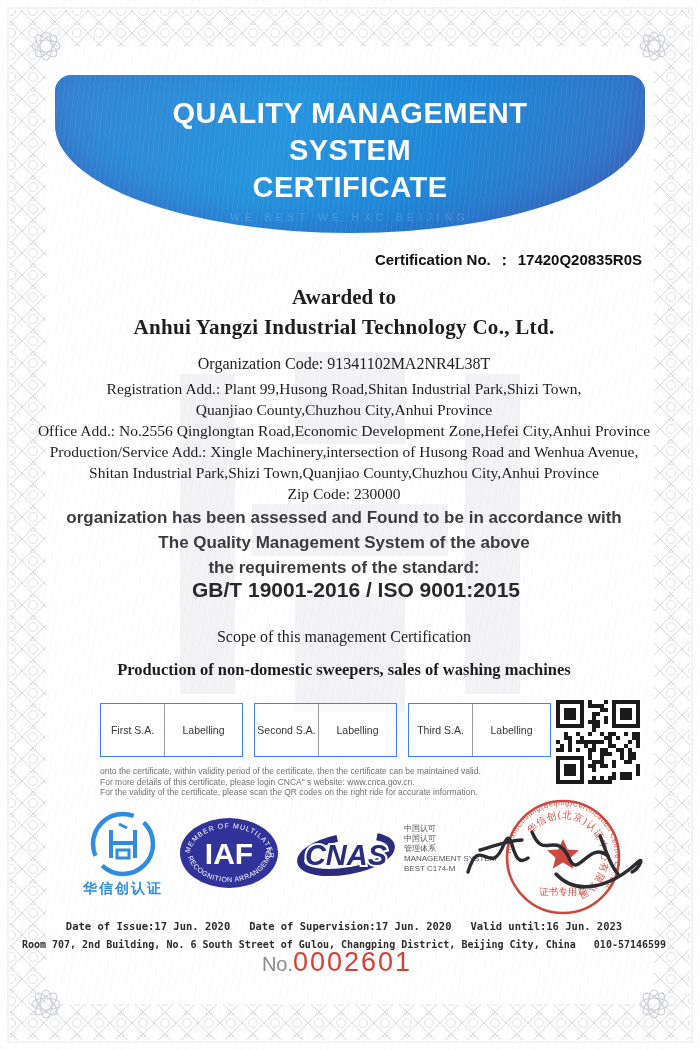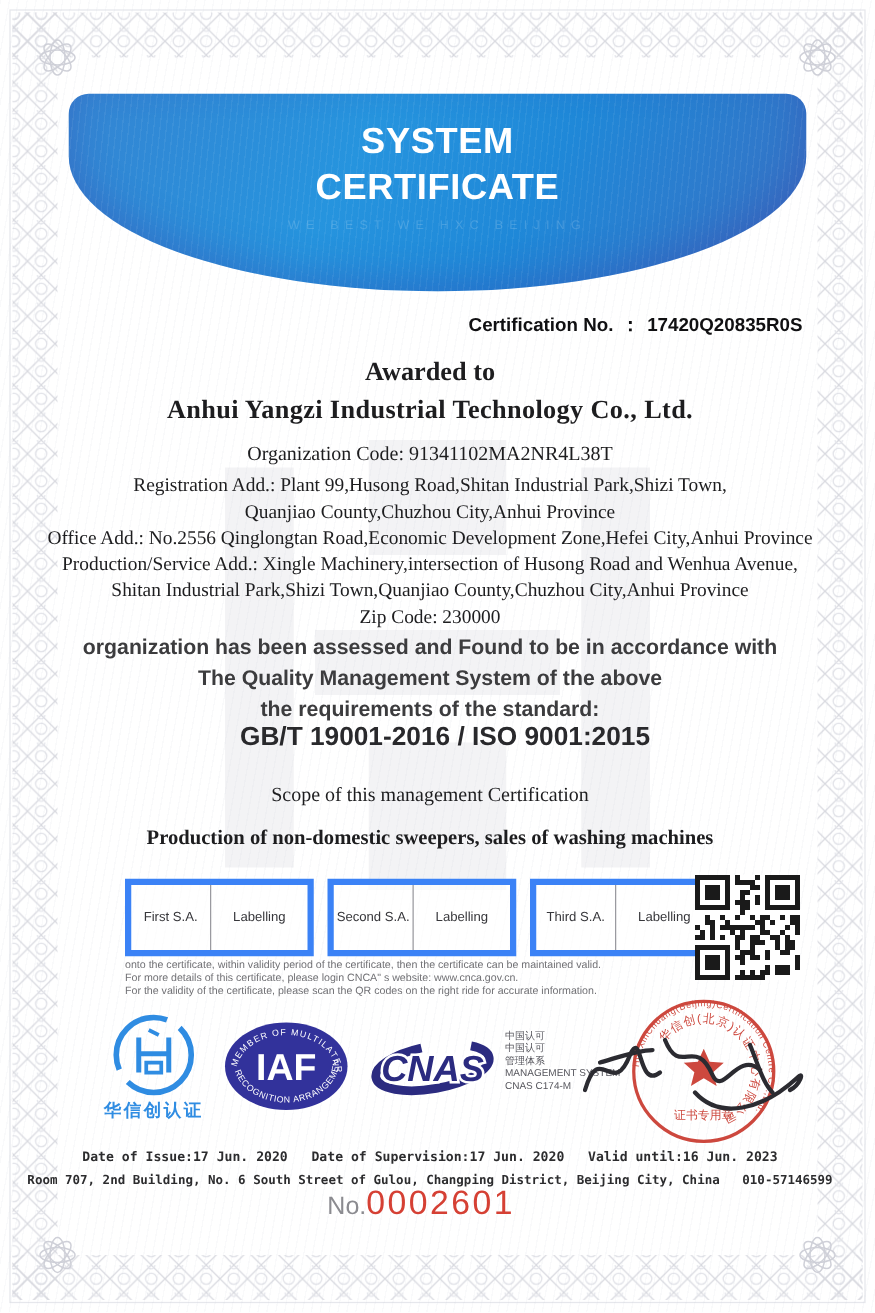--- a/index.html
+++ b/index.html
@@ -27,21 +27,21 @@
   .awarded{top:285px;font-weight:bold;font-size:21px;}
   .company{top:315px;font-weight:bold;font-size:21px;letter-spacing:0.3px;}
   .orgcode{top:355px;font-size:16px;}
   .addr{top:378px;font-size:15.5px;line-height:21px;}
   .statement{top:505px;font-family:"Liberation Sans", sans-serif;font-weight:bold;font-size:17px;
         line-height:25px;color:#3c3c3e;}
   .standard{top:578px;font-family:"Liberation Sans", sans-serif;font-weight:bold;font-size:21px;color:#29292c;padding-left:24px;}
   .scope-title{top:628px;font-size:16px;}
   .scope-text{top:660px;font-weight:bold;font-size:16.5px;}
   .audit{position:absolute;left:100px;top:703px;z-index:2;display:flex;gap:11px;}
-  .audit .grp{display:flex;border:5px solid #3b82f6;height:52px;background:rgba(255,255,255,0.6);}
+  .audit .grp{display:flex;border:1px solid #3b82f6;height:52px;background:rgba(255,255,255,0.6);}
   .audit .c1{width:63px;border-right:1px solid #9a9aa0;}
   .audit .c2{width:77px;}
   .audit .cell{display:flex;align-items:center;justify-content:center;
         font-family:"Liberation Sans", sans-serif;font-size:10.5px;color:#37373b;}
   .qr{position:absolute;left:556px;top:700px;z-index:2;}
   .fineprint{position:absolute;left:100px;top:766px;width:440px;z-index:2;text-align:left;
         font-family:"Liberation Sans", sans-serif;font-size:8.5px;line-height:10.5px;color:#707074;}
   .logo-hxc{position:absolute;left:86px;top:810px;z-index:2;}
   .hxc-caption{position:absolute;left:80px;top:880px;width:86px;text-align:center;z-index:2;
         font-family:"Liberation Sans", sans-serif;font-weight:bold;font-size:14px;letter-spacing:2px;color:#2f8ce2;}
@@ -113,20 +113,21 @@
       <rect x="0" y="22" width="55" height="320"></rect>
       <rect x="285" y="22" width="55" height="320"></rect>
       <rect x="115" y="0" width="110" height="92"></rect>
       <rect x="72" y="152" width="196" height="52"></rect>
       <rect x="115" y="242" width="110" height="118"></rect>
     </g>
   </svg>
 
   <div class="bluehead">
     <div class="head-title">
+      <div>QUALITY MANAGEMENT</div>
       <div>SYSTEM</div>
       <div>CERTIFICATE</div>
     </div>
     <div class="head-wm">WE BEST WE HXC BEIJING</div>
   </div>
 
   <div class="certno">
     <span>Certification No.</span><span class="sep">：</span><span>17420Q20835R0S</span>
   </div>
 
@@ -328,21 +329,21 @@
   <svg class="logo-cnas" width="100" height="62" viewBox="0 0 100 62">
     <ellipse cx="50" cy="30" rx="46" ry="17" fill="none" stroke="#2b2b80" stroke-width="7" transform="rotate(-10 50 30)" stroke-dasharray="150 40"></ellipse>
     <text x="50" y="41" text-anchor="middle" font-family="Liberation Sans, sans-serif" font-style="italic" font-weight="bold" font-size="29" fill="#2b2b80" stroke="#ffffff" stroke-width="4" paint-order="stroke">CNAS</text>
   </svg>
 
   <div class="cnas-block">
     <div>中国认可</div>
     <div>中国认可</div>
     <div>管理体系</div>
     <div>MANAGEMENT SYSTEM</div>
-    <div>CNAS C174-M</div>
+    <div>BEST C174-M</div>
   </div>
 
   <svg class="seal" width="130" height="130" viewBox="0 0 130 130">
     <defs>
       <path id="sealOuter" d="M13,65 a52,52 0 1 1 104,0 a52,52 0 1 1 -104,0" fill="none"></path>
       <path id="sealInner" d="M26,65 a39,39 0 1 1 78,0 a39,39 0 1 1 -78,0" fill="none"></path>
     </defs>
     <circle cx="65" cy="65" r="56" fill="none" stroke="#c9392e" stroke-width="2.6"></circle>
     <polygon points="65,47 69.7,57.4 81,58.2 72.5,65.8 75.3,76.8 65,70.6 54.7,76.8 57.5,65.8 49,58.2 60.3,57.4" fill="#c9392e"></polygon>
     <text font-family="Liberation Sans, sans-serif" font-size="7.2" fill="#c9392e" letter-spacing="0.6">

